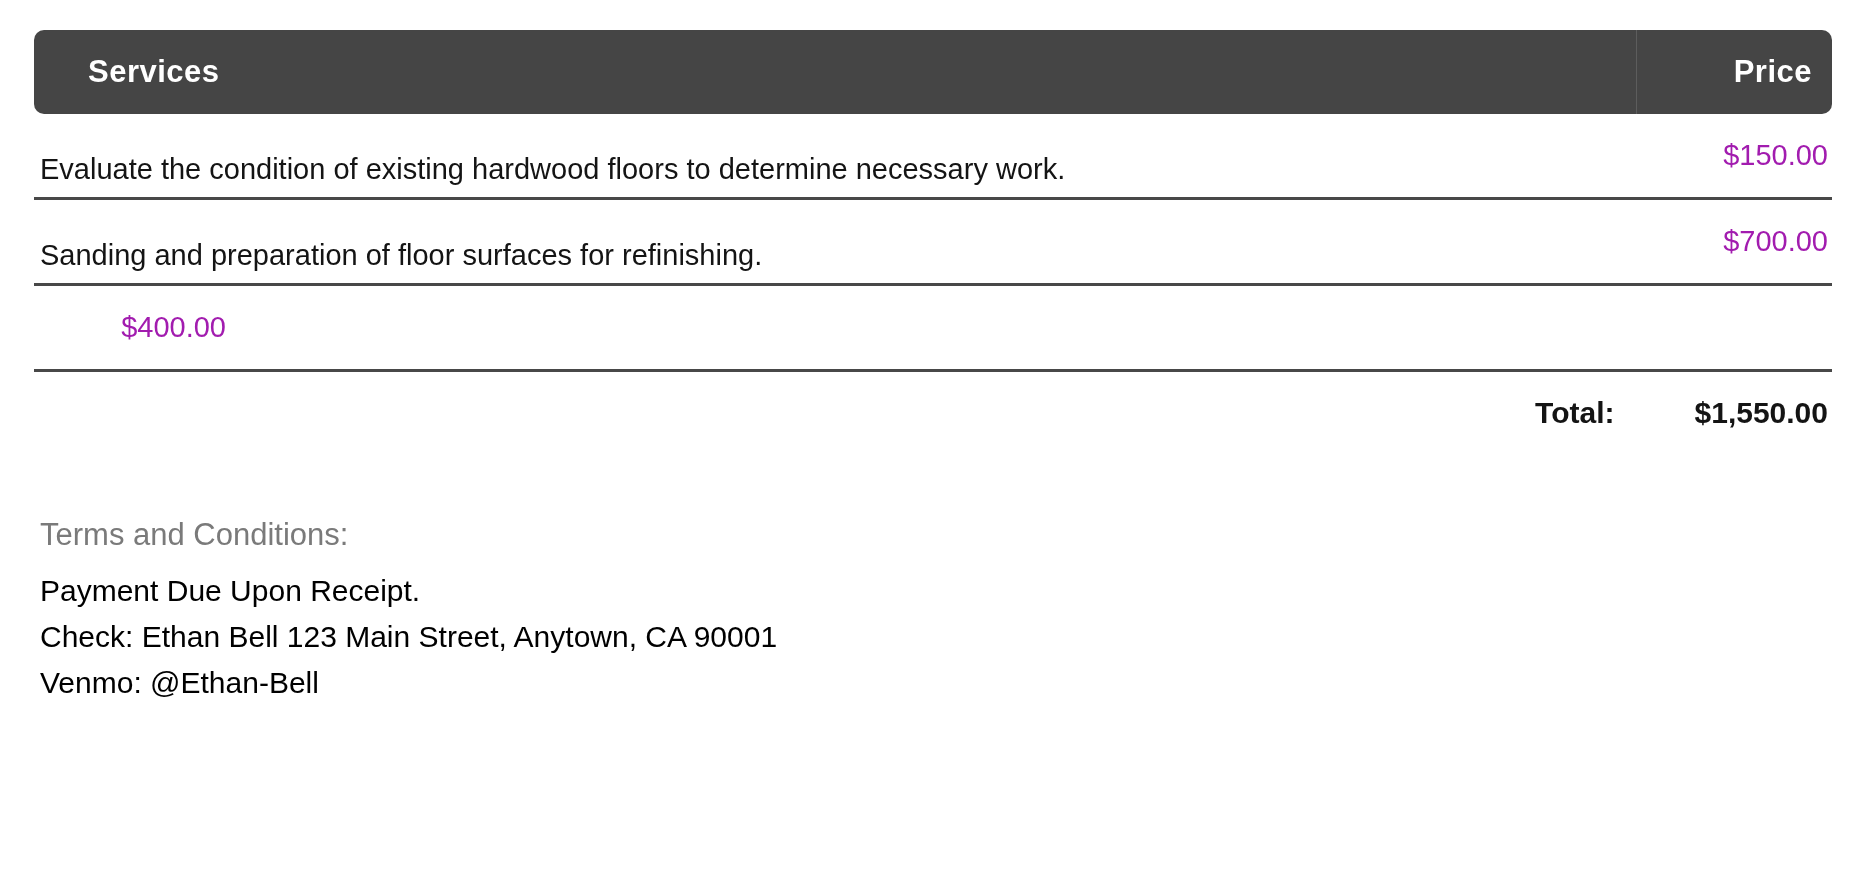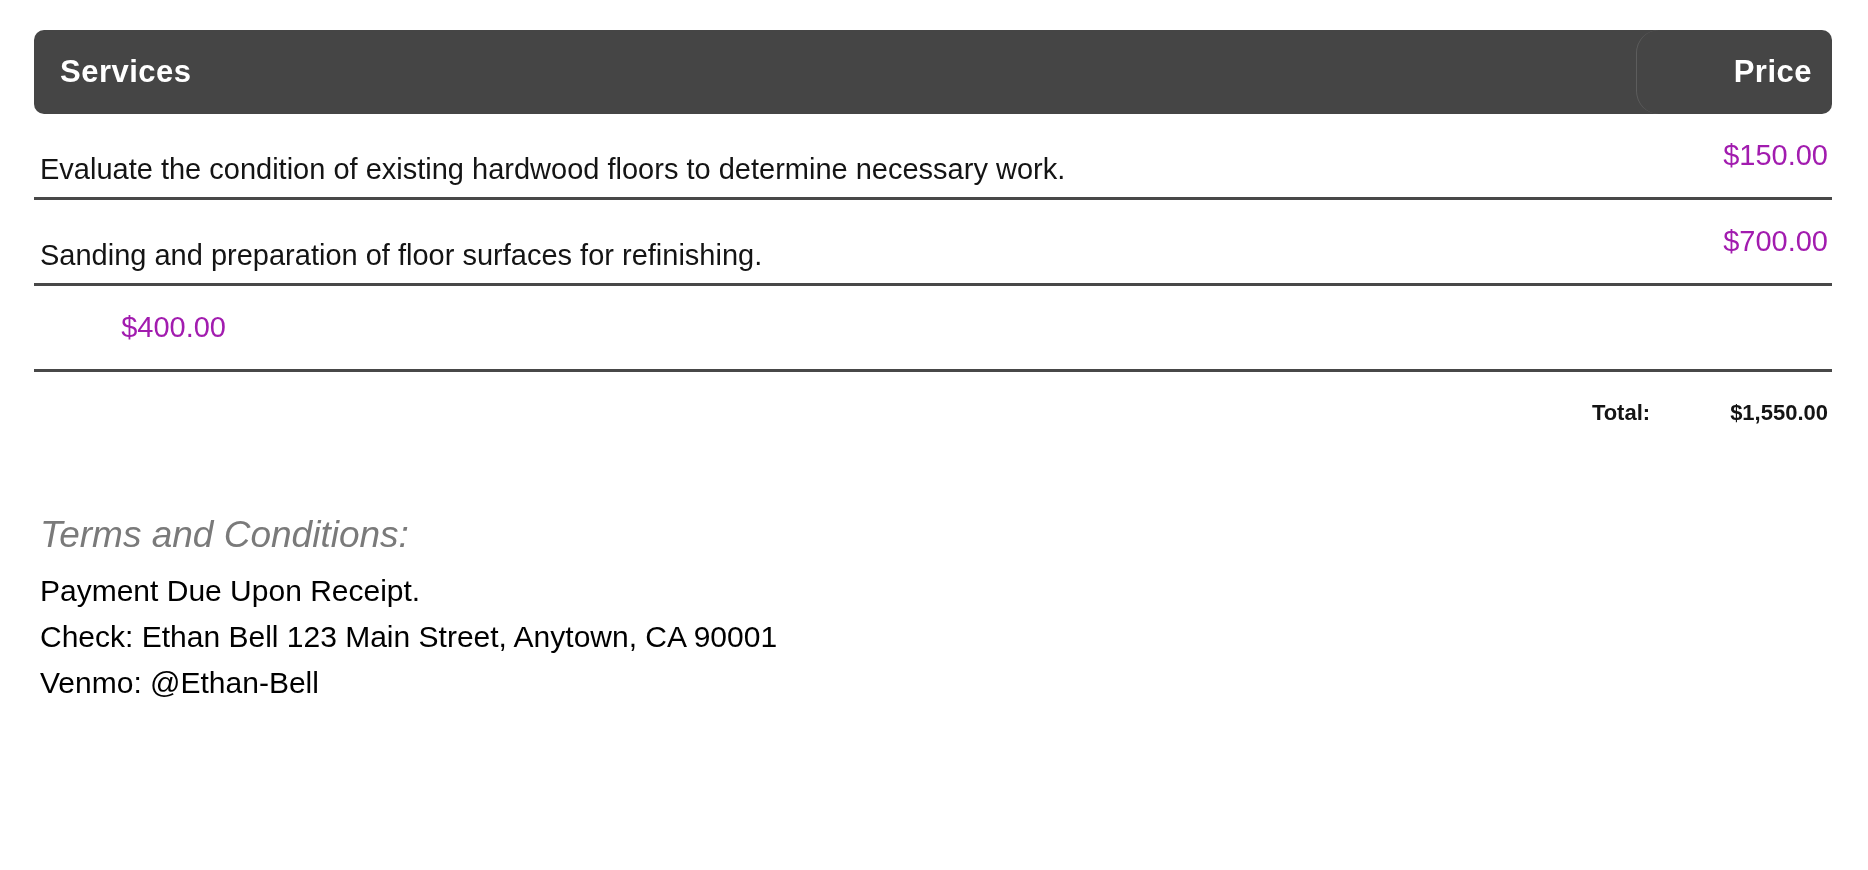--- a/index.html
+++ b/index.html
@@ -18,20 +18,21 @@
   
   .invoice-table { width: 100%; }
 
   .table-header {
     display: flex;
     align-items: stretch;
     height: 84px;
     background: #454545;
     border-radius: 10px;
     overflow: hidden;
+    padding-left: 28px;
   }
   .th-services {
     flex: 1;
     display: flex;
     align-items: center;
     padding-left: 26px;
     color: #ffffff;
     font-size: 31px;
     font-weight: bold;
     letter-spacing: 0.5px;
@@ -40,21 +41,20 @@
     width: 196px;
     display: flex;
     align-items: center;
     justify-content: flex-end;
     padding-right: 20px;
     color: #ffffff;
     font-size: 31px;
     font-weight: bold;
     border-left: 1px solid #5d5d5d;
     letter-spacing: 0.5px;
-    border-radius: 23px;
   }
 
   .table-row {
     display: flex;
     align-items: center;
     height: 86px;
     border-bottom: 3px solid #484848;
     font-size: 29px;
   }
   .td-service {
@@ -68,37 +68,36 @@
     text-align: right;
     padding-right: 4px;
     color: #a21caf;
   }
 
   .total-row {
     display: flex;
     align-items: center;
     justify-content: flex-end;
     height: 82px;
-    font-size: 22px;
+    font-size: 30px;
     font-weight: bold;
   }
   .total-label { margin-right: 80px; }
   .total-value { padding-right: 4px; }
 
   
   .terms {
     margin-top: 58px;
     padding-left: 6px;
   }
   .terms-title {
-    font-size: 37px;
+    font-size: 31px;
     color: #7a7a7a;
     margin-bottom: 10px;
     line-height: 46px;
-    font-style: italic;
   }
   .terms-line {
     font-size: 30px;
     color: #000000;
     line-height: 46px;
   }
 </style>
 </head>
 <body>
 

